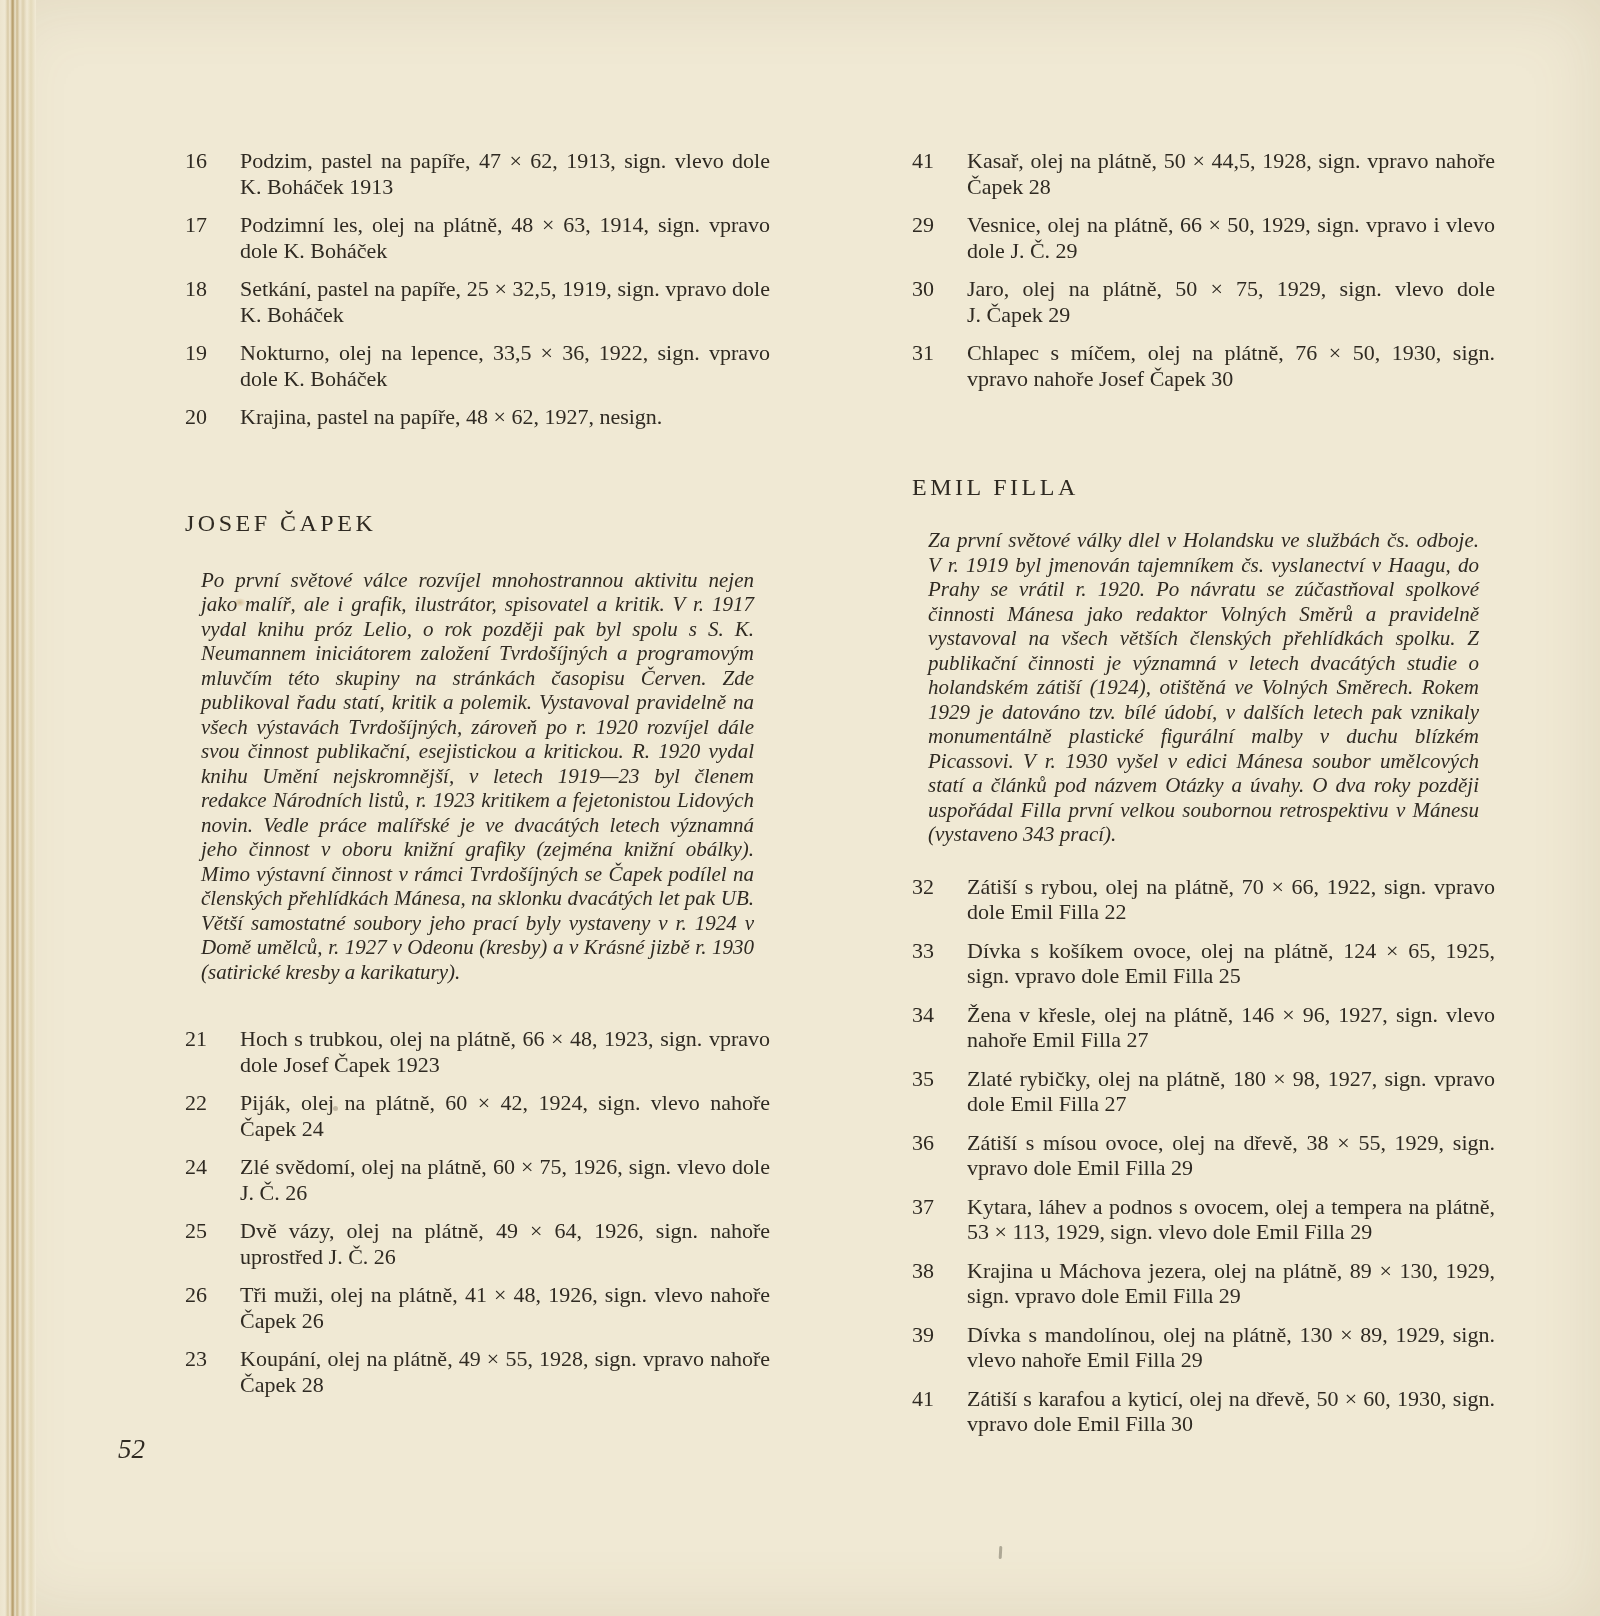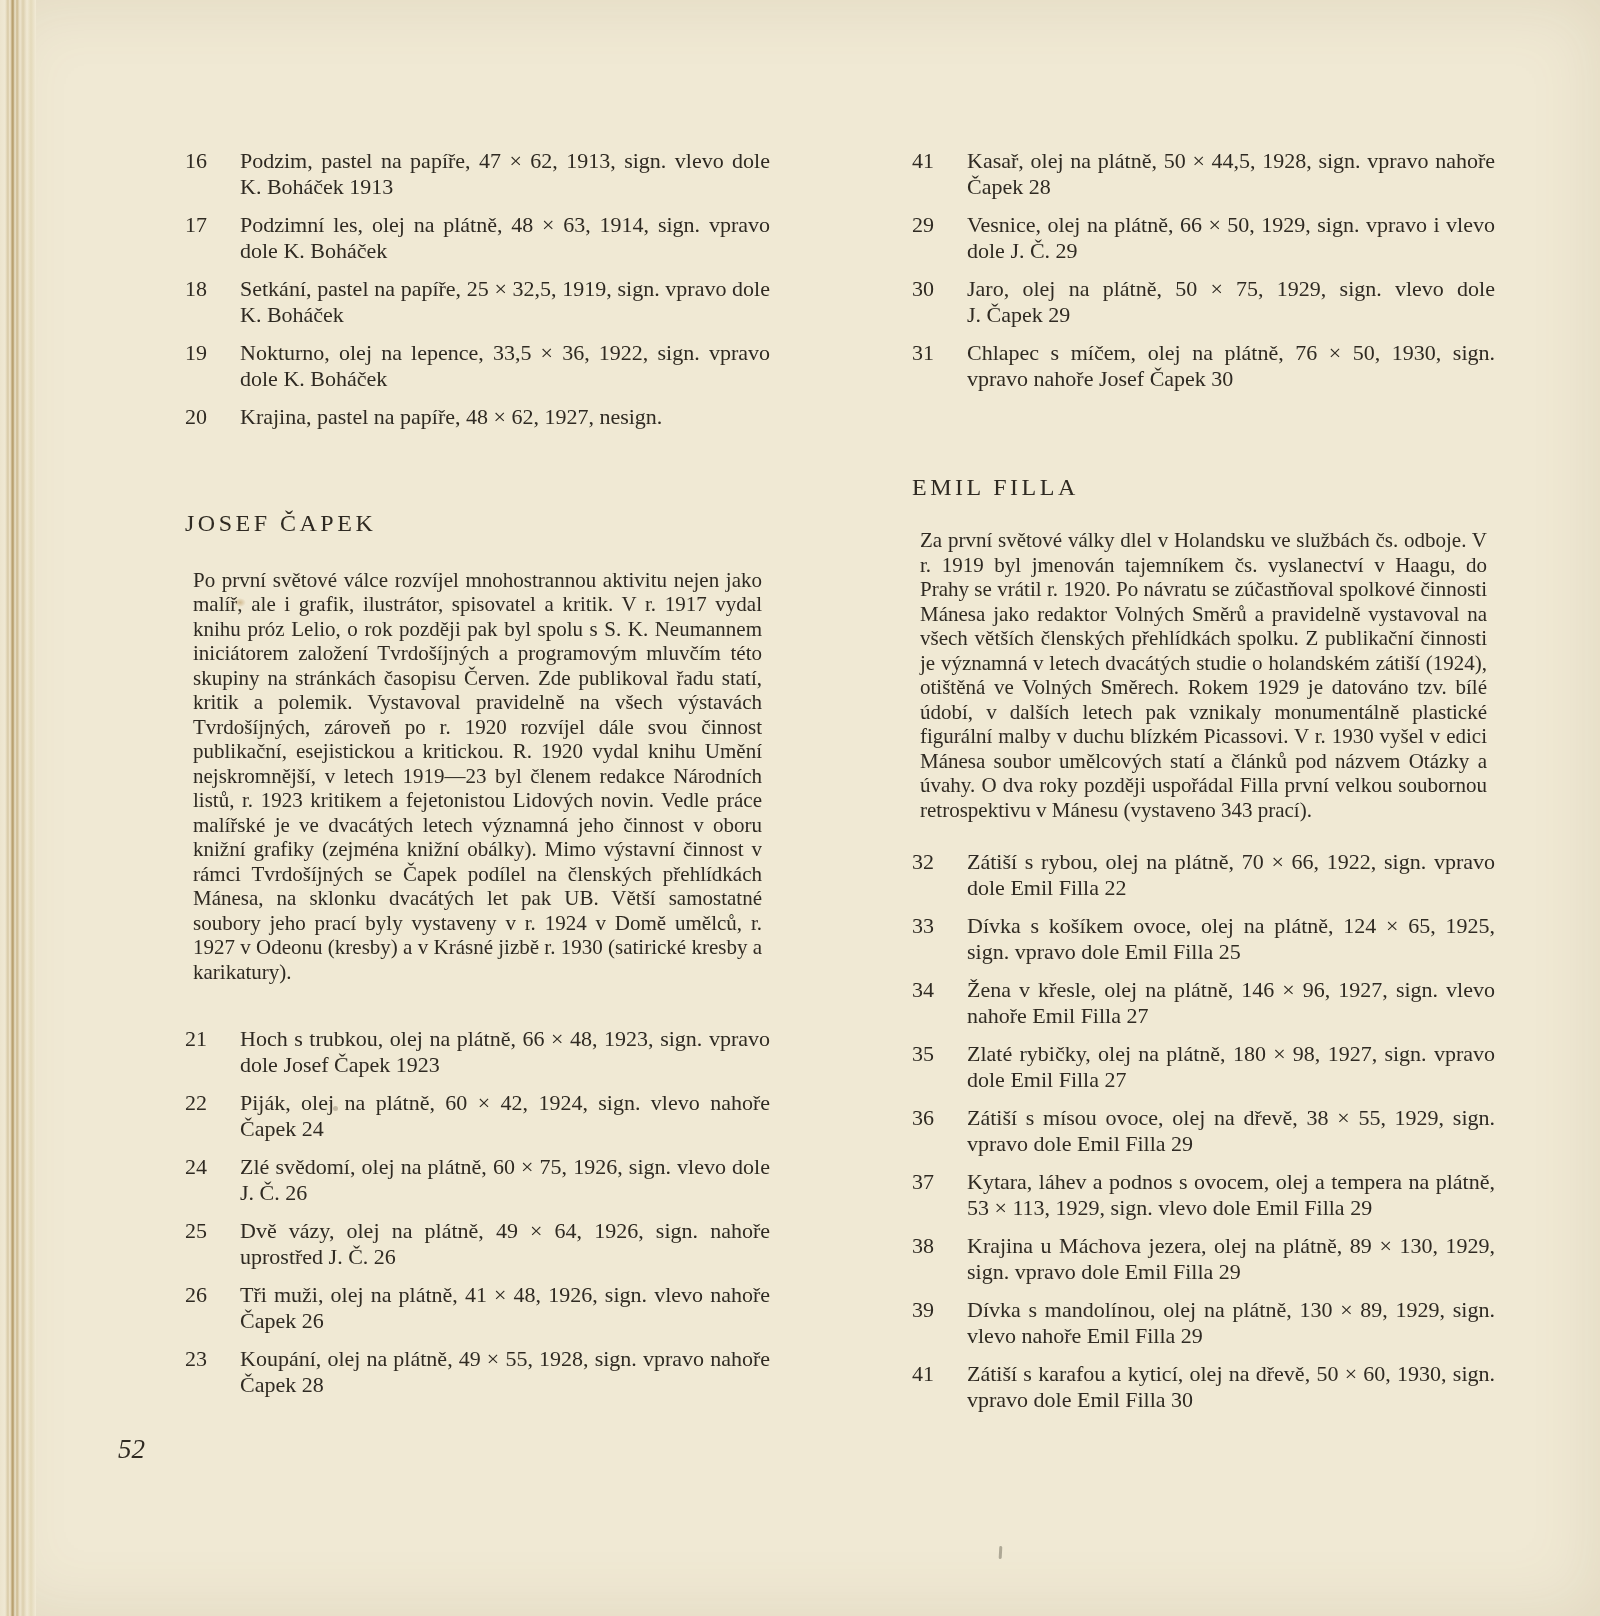--- a/index.html
+++ b/index.html
@@ -28,21 +28,21 @@
   .txt { flex:1; text-align:justify; }
 
   .heading {
     margin:0; font-weight:normal; font-size:24px;
     letter-spacing:3.5px; line-height:28px;
   }
   .col-left  .heading { margin-top:79px; }
   .col-right .heading { margin-top:82px; }
 
   .bio {
-    margin:8px; font-size:21px;
+    margin:16px; font-style:italic; font-size:21px;
     line-height:24.5px; text-align:justify;
   }
   .col-left  .bio { margin-top:31px; }
   .col-right .bio { margin-top:27px; }
 
   .entries.after-bio { margin-top:42px; }
   .col-right .entries.after-bio { margin-top:27px; }
 
   .page-number {
     position:absolute; left:118px; top:1434px;

